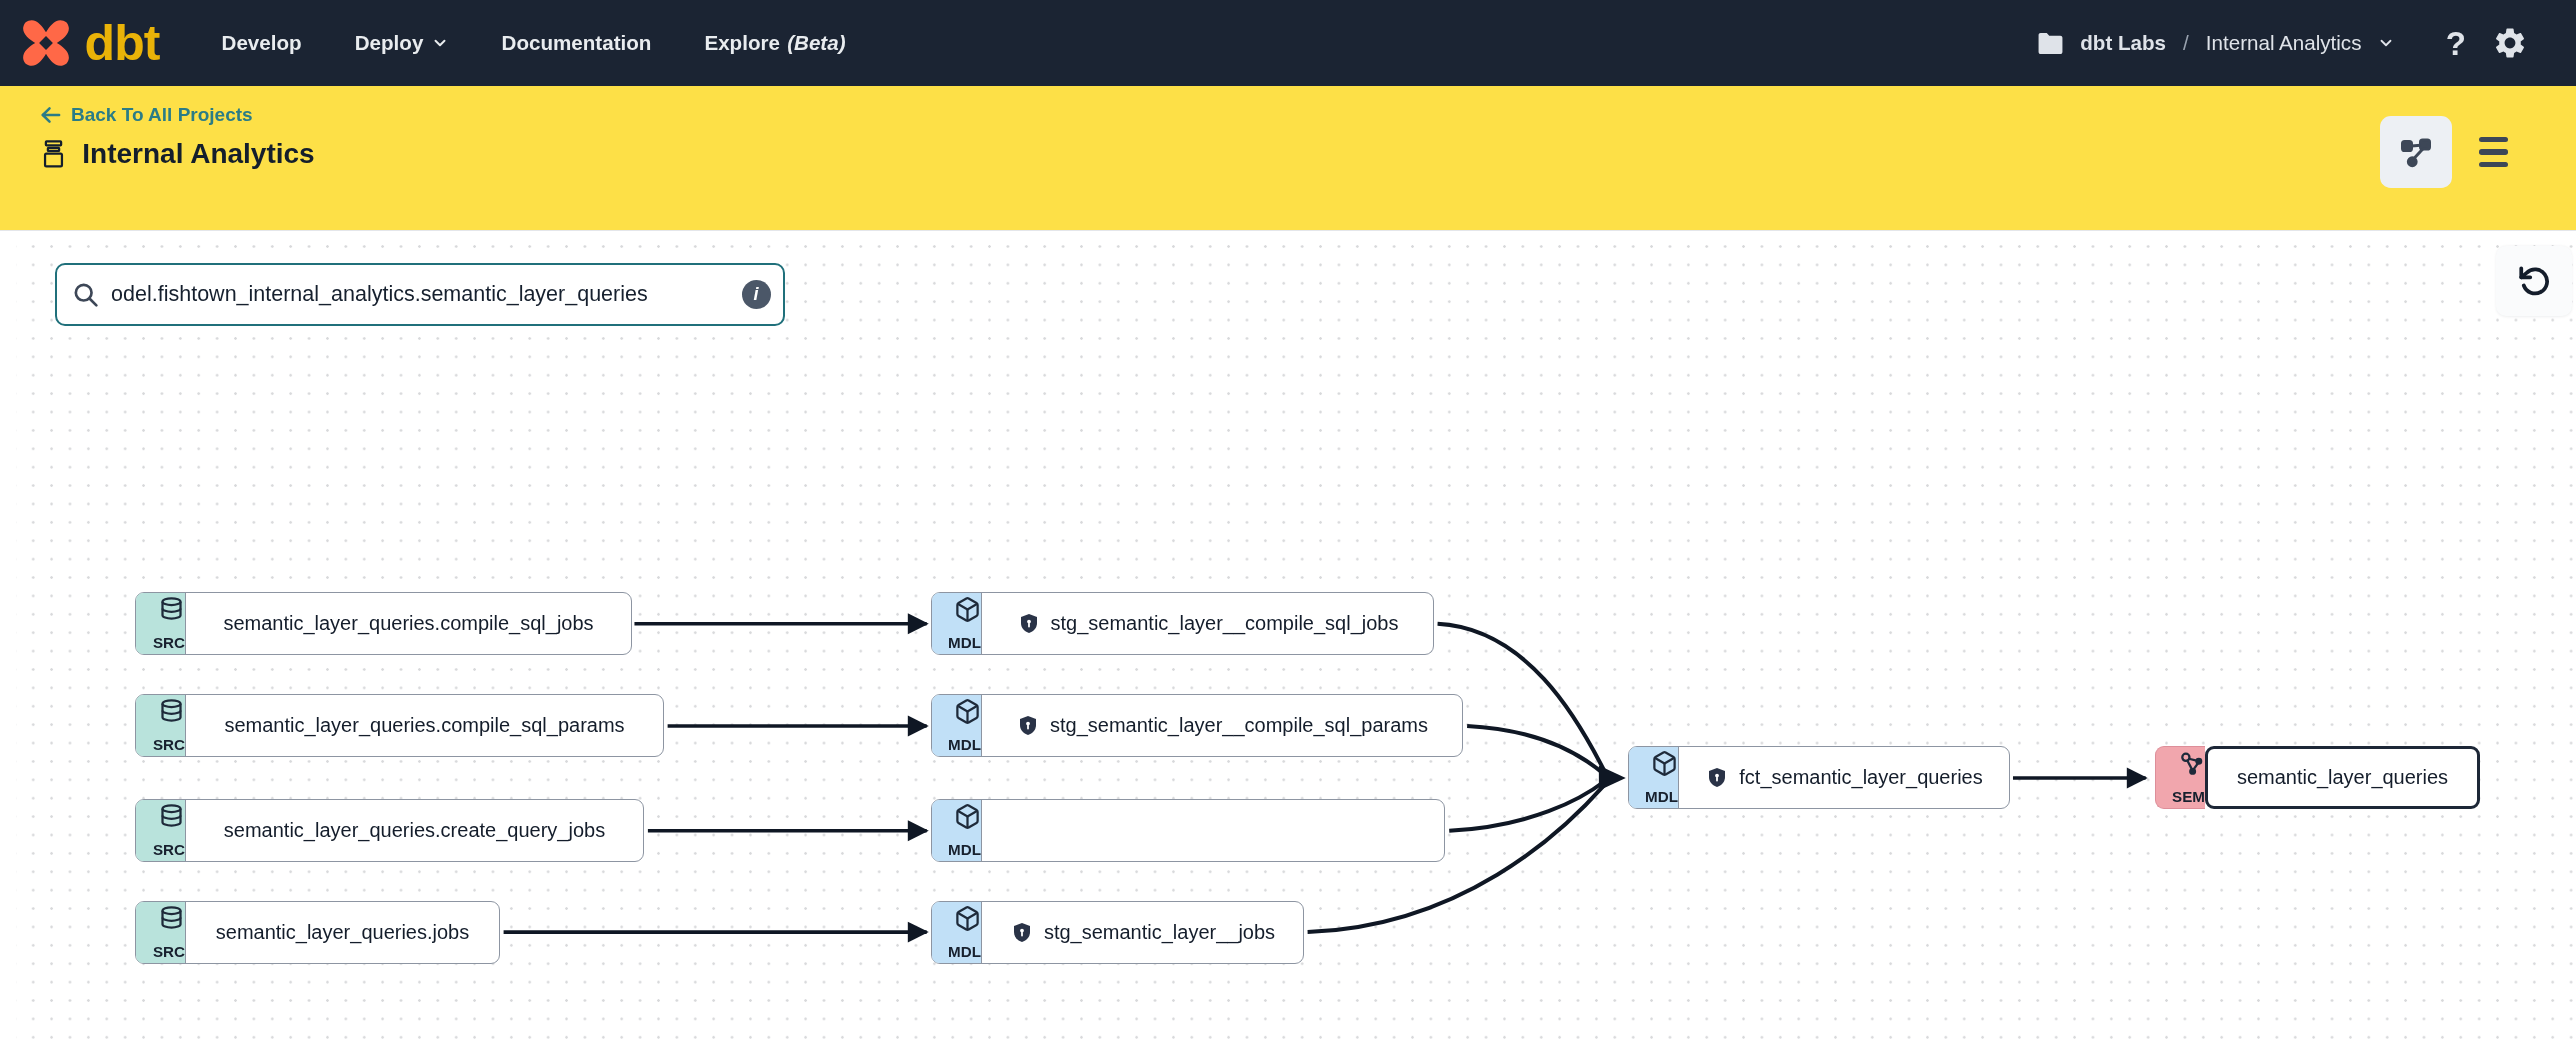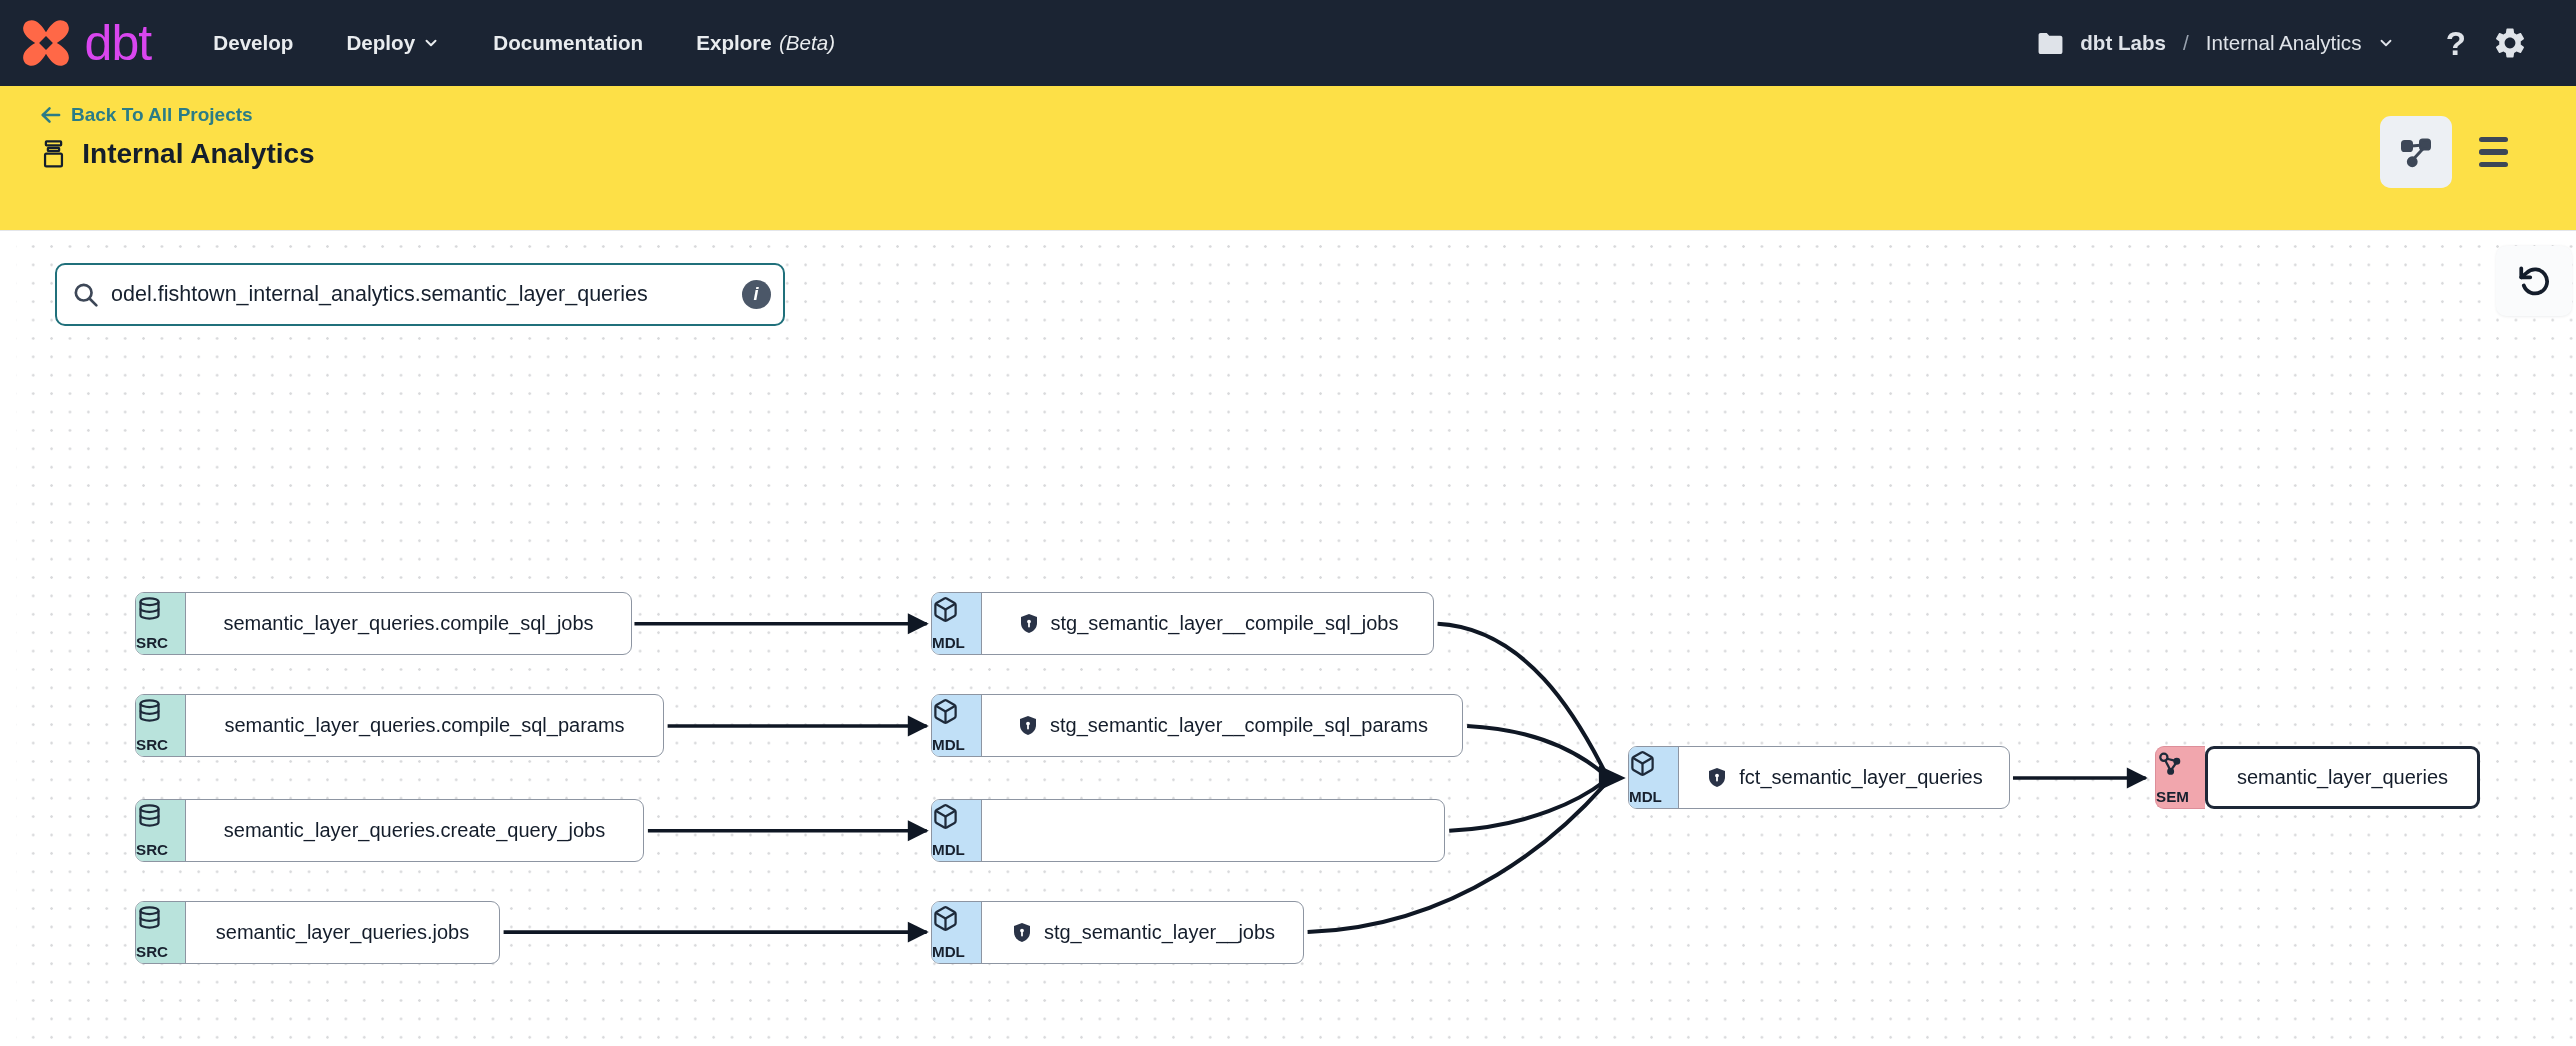--- a/index.html
+++ b/index.html
@@ -4,25 +4,25 @@
 <style>
   * { margin:0; padding:0; box-sizing:border-box; }
   html,body { width:2576px; height:1047px; overflow:hidden; background:#fff;
               font-family:"Liberation Sans", sans-serif; }
 
   
   .topnav { position:absolute; left:0; top:0; width:2576px; height:86px;
             background:#1b2433; display:flex; align-items:center; padding:0 48px 0 20px; }
   .brand { display:flex; align-items:center; gap:12.5px; margin-right:50px; }
   .brand-mark { width:52px; height:52px; }
-  .brand-text { color:#d946ef; font-size:50px; font-weight:400; letter-spacing:-0.9px; line-height:1; }
+  .brand-text { color:#eab308; font-size:50px; font-weight:700; letter-spacing:-0.9px; line-height:1; }
   .nav-menu { display:flex; align-items:center; gap:41px; }
   .nav-item { color:#e9ecef; font-size:20.6px; font-weight:600; display:flex; align-items:center;
               gap:7.2px; cursor:pointer; white-space:nowrap;padding-left:12px; }
-  .nav-item .beta { font-style:italic; font-weight:400; }
+  .nav-item .beta { font-style:italic; font-weight:700; }
   .chev { width:18px; height:18px; }
   .nav-right { margin-left:auto; display:flex; align-items:center; gap:15.2px; color:#dfe3e9; }
   .nav-right .acct { font-size:20.6px; font-weight:700; }
   .nav-right .sep { font-size:20.6px; color:#9aa3b0; margin:0 1.8px; }
   .nav-right .proj { font-size:20.6px; font-weight:400; }
   .icon-btn { display:flex; align-items:center; justify-content:center; cursor:pointer; }
   .help-glyph { font-size:33px; font-weight:700; color:#dfe3e9; margin-left:36px; line-height:1; }
   .gear-svg { width:36px; height:36px; margin-left:10.8px; }
 
   
@@ -58,21 +58,21 @@
 
   .reset-btn { position:absolute; left:2480px; top:15.2px; width:76px; height:70px;
                background:#fafbfc; border-radius:10px; box-shadow:0 0.9px 2.7px rgba(20,30,45,.07);
                display:flex; align-items:center; justify-content:center; cursor:pointer; }
   .reset-btn svg { width:36px; height:36px; }
 
   
   .edges { position:absolute; left:0; top:0; width:2576px; height:816px; pointer-events:none; }
   .node { position:absolute; height:63px; display:flex; background:#fff;
           border:1.8px solid #8d95a2; border-radius:9px; cursor:pointer; }
-  .nbadge { flex:0 0 50px; width:50px; display:flex; flex-direction:column; align-items:flex-start;
+  .nbadge { flex:0 0 50px; width:50px; display:flex; flex-direction:column; align-items:flex-end;
            justify-content:center; gap:11px; border-right:1.8px solid #8d95a2;
            font-size:15.2px; font-weight:600; color:#17202e; border-radius:7.2px 0 0 7.2px; }
   .nbadge svg { width:27px; height:27px; }
   .src .nbadge { background:#b9e3dc; }
   .mdl .nbadge { background:#c1e0f7; }
   .nbody { flex:1; display:flex; align-items:center; justify-content:center; gap:10px;
            font-size:20px; color:#141d2b; white-space:nowrap; padding:0 14.3px; }
   .nbody svg.shield { width:24px; height:24px; flex:0 0 24px; }
 
   .sem { border:none; background:transparent; border-radius:0; }

